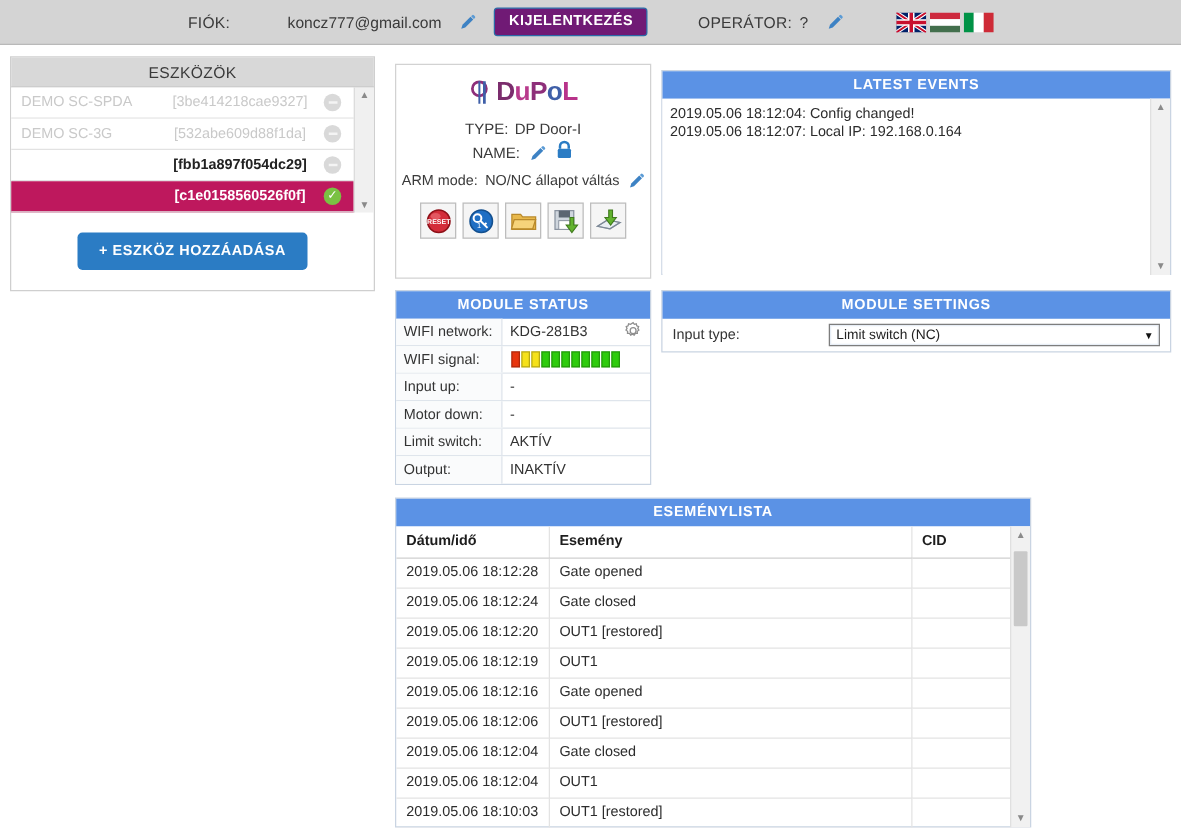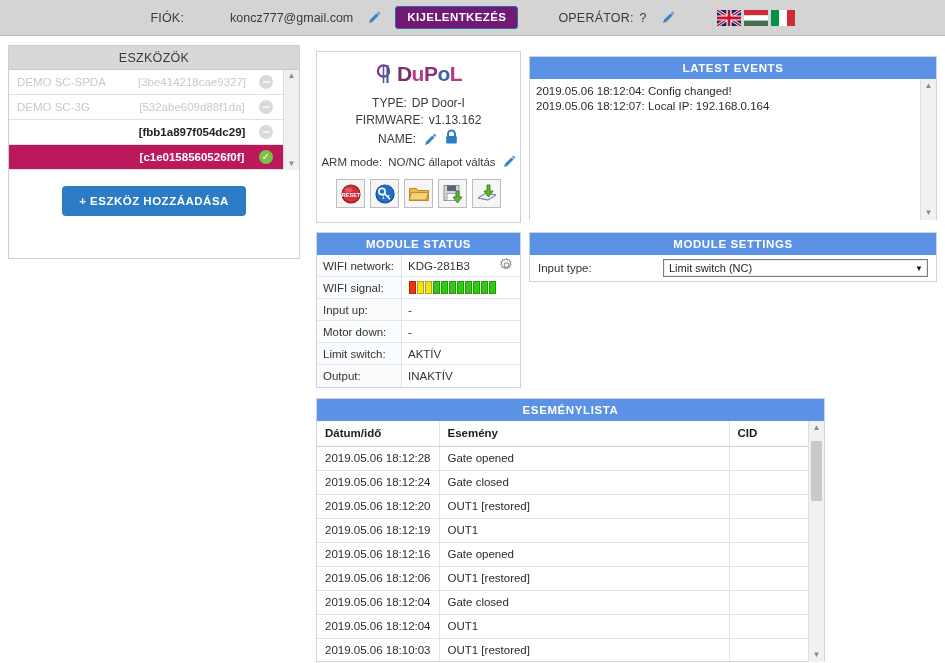--- a/index.html
+++ b/index.html
@@ -30,21 +30,21 @@
   .logout-btn {
     background:#701a75; color:#fff; font-size:11.5px; font-weight:bold;
     letter-spacing:.4px; border:1px solid #2a6ba8; border-radius:3px;
     padding:5px 11px 5px 11px; cursor:pointer; line-height:1;
   }
   .flags { display:flex; gap:3px; margin-left:28px; align-items:center; }
   .flag { width:24px; height:16px; display:block; cursor:pointer; border:0; }
 
   
   .sidebar {
-    position:absolute; left:8px; top:45px; width:292px; height:214px;
+    position:absolute; left:8px; top:45px; width:292px; height:188px;
     border:1px solid #cfcfcf; background:#fff;
   }
   .sidebar-head {
     height:24px; background:#d8d8d8; border-bottom:1px solid #c9c9c9;
     display:flex; align-items:center; justify-content:center;
     font-size:12.5px; color:#3a3a3a; letter-spacing:.3px;
   }
   .dev-list { position:relative; height:100px; }
   .dev-scroll { position:absolute; left:0; top:0; right:16px; height:100px; }
   .dev-row {
@@ -276,24 +276,20 @@
         <circle cx="8.5" cy="9" r="5.6" fill="none" stroke="#8e2f7a" stroke-width="2.2"></circle>
         <line x1="12.5" y1="3" x2="12.5" y2="21" stroke="#3f5fa8" stroke-width="2.2"></line>
         <line x1="8.5" y1="3" x2="8.5" y2="21" stroke="#3f5fa8" stroke-width="1.6"></line>
       </svg>
       <span class="logo-text"><span class="lg-d">D</span><span class="lg-u">u</span><span class="lg-p">P</span><span class="lg-o">o</span><span class="lg-l">L</span></span>
     </div>
     <div class="info-lines">
       <div class="row">
         <span>TYPE:</span>
         <span>DP Door-I</span>
-      </div>
-      <div class="row">
-        <span>FIRMWARE:</span>
-        <span>v1.13.162</span>
       </div>
       <div class="row" style="gap:7px;">
         <span>NAME:</span>
         <span class="pencil">
           <svg width="14" height="14" viewBox="0 0 14 14">
               <path d="M2 12l1-3.2L9.4 2.4l2.2 2.2L5.2 11 2 12z" fill="#3d82c4"></path>
               <path d="M9.9 1.9l2.2 2.2 .8-.8a1 1 0 0 0 0-1.4l-.8-.8a1 1 0 0 0-1.4 0l-.8 .8z" fill="#5b9bd5"></path>
             </svg>
         </span>
         <span>

